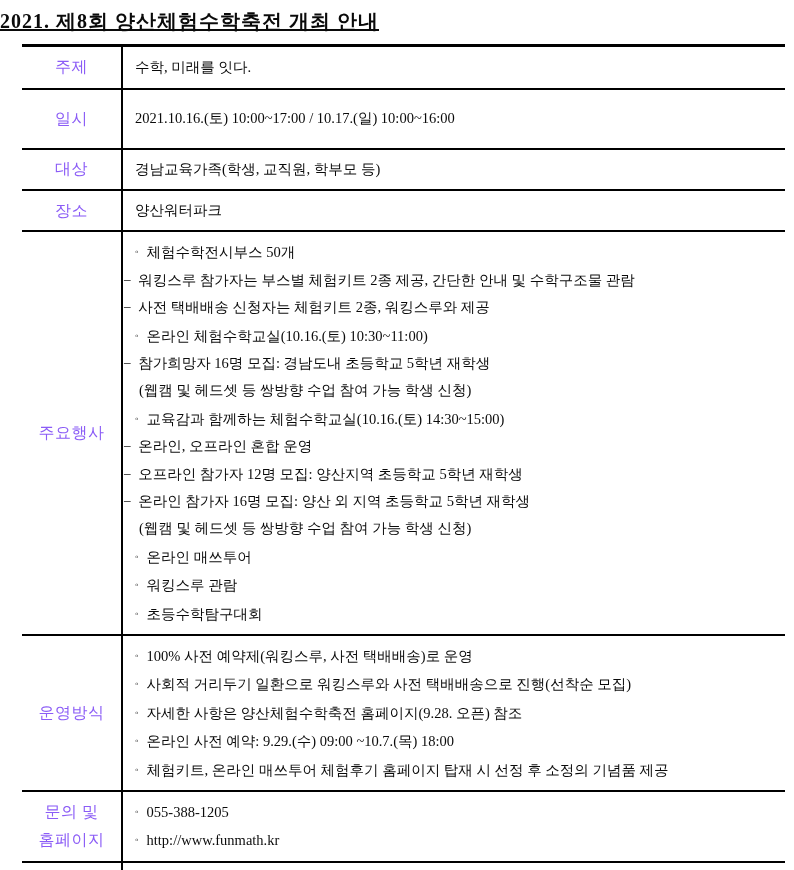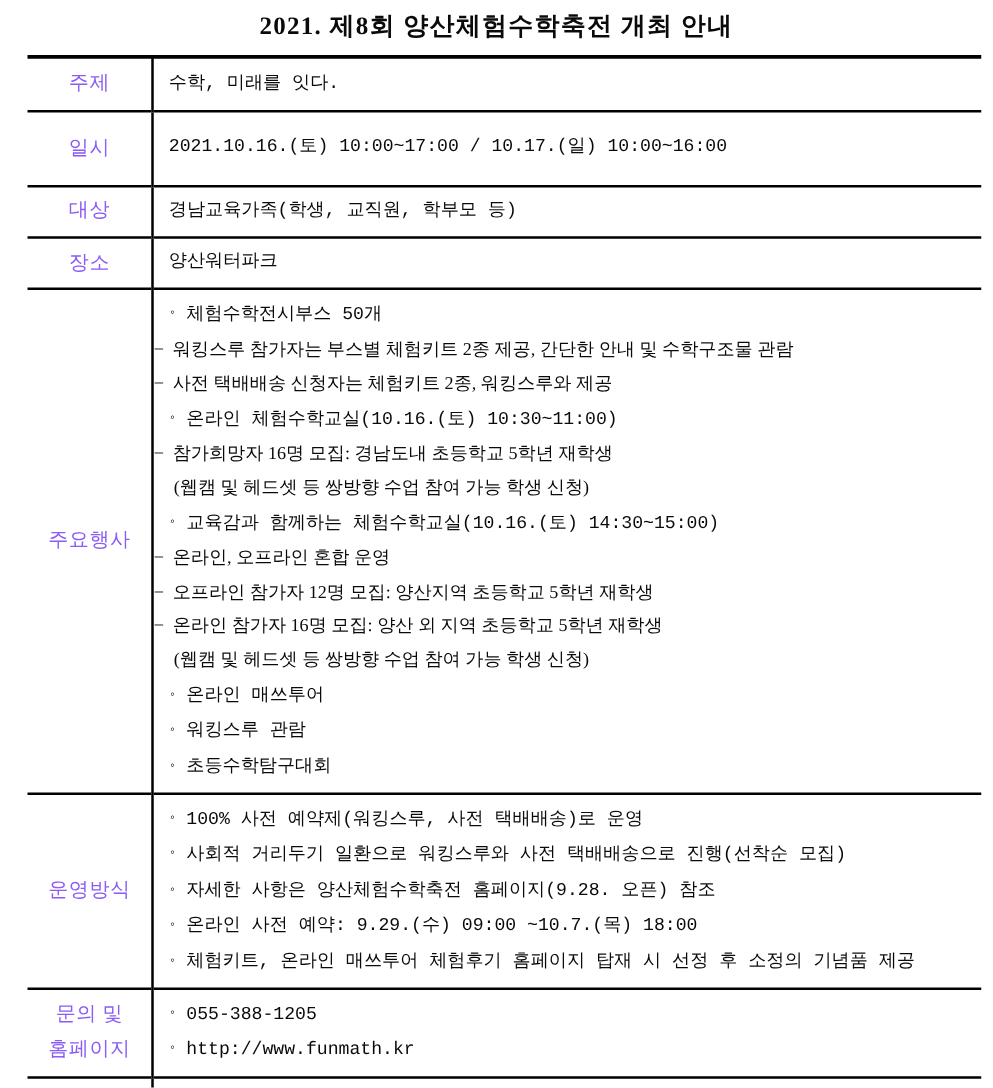--- a/index.html
+++ b/index.html
@@ -12,25 +12,26 @@
   .page {
     width: 794px;
     height: 870px;
     background: #ffffff;
     color: #111111;
     font-family: "Liberation Serif", "DejaVu Serif", serif;
   }
   .title {
     margin: 7px 0 8px 0;
     line-height: 29px;
-    text-align: center;
+    text-align: left;
     font-size: 20px;
     font-weight: bold;
     letter-spacing: 1px;
     color: #0a0a0a;
+    text-decoration: underline;
   }
   table.info-table {
     border-collapse: collapse;
     table-layout: fixed;
     margin-left: 22px;
     width: 763px;
     border-top: 3px solid #000000;
   }
   table.info-table tr {
     border-bottom: 2px solid #000000;
@@ -53,21 +54,21 @@
   td.row-content {
     vertical-align: middle;
     font-size: 14.5px;
     padding: 6px 6px 6px 0;
     color: #0a0a0a;
   }
   .line {
     line-height: 27.4px;
     white-space: nowrap;
   }
-  .line.ind0 { padding-left: 12px; font-family: Liberation Mono, monospace; }
+  .line.ind0 { padding-left: 12px; }
   .line.ind1 { }
   .line.ind2 { padding-left: 16px; }
   .bullet-circle {
     display: inline-block;
     font-size: 10px;
     vertical-align: 2px;
     margin-right: 8px;
     color: #0a0a0a;
   }
   .bullet-dash {

